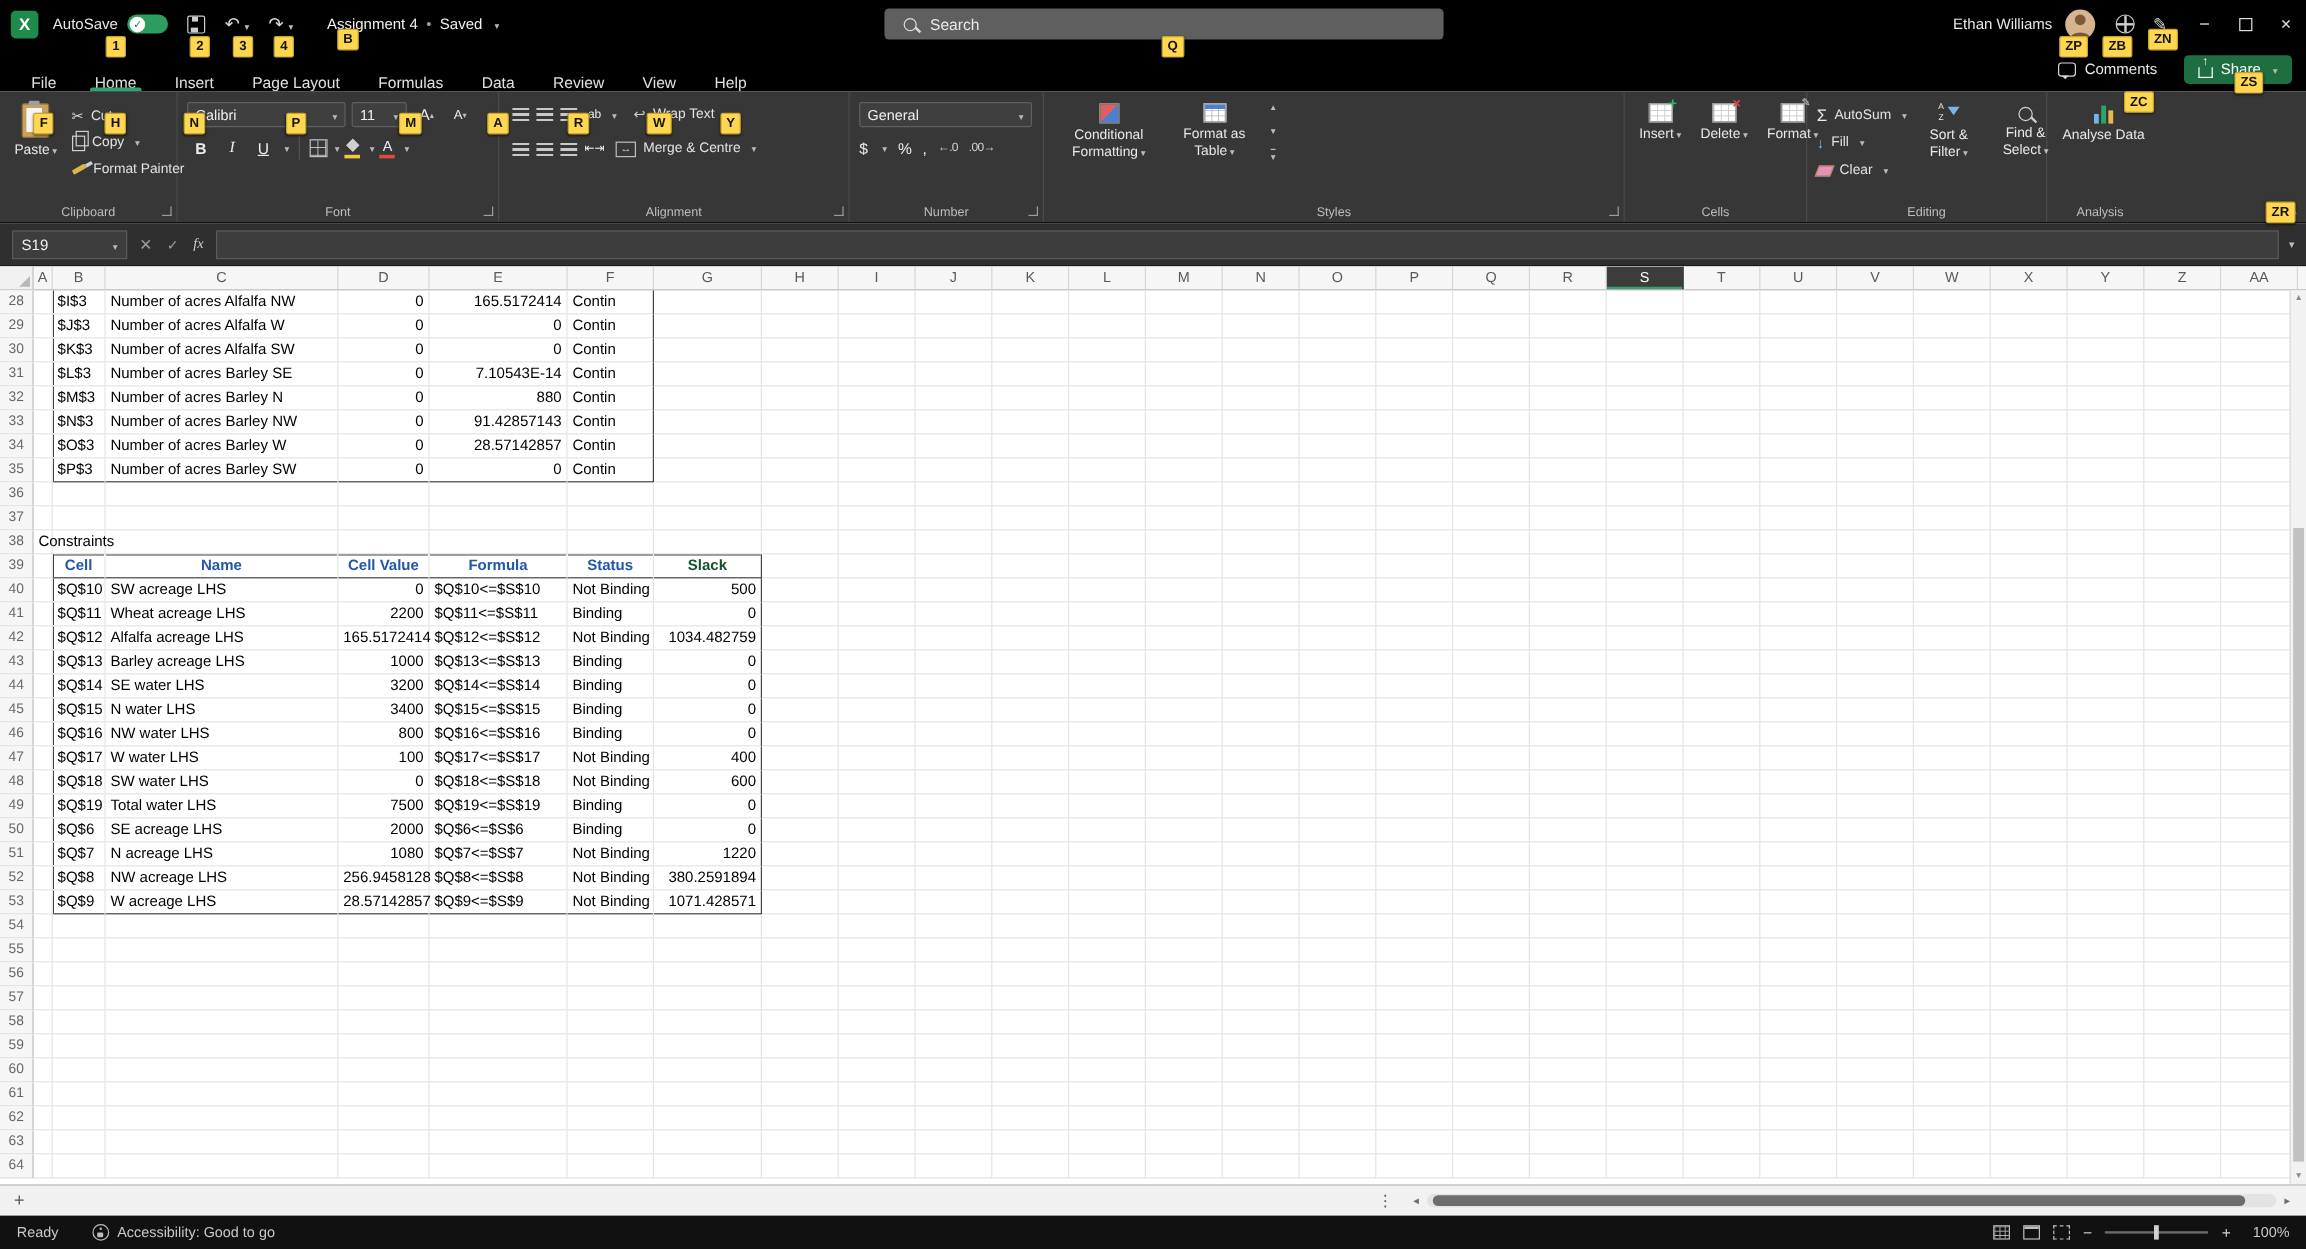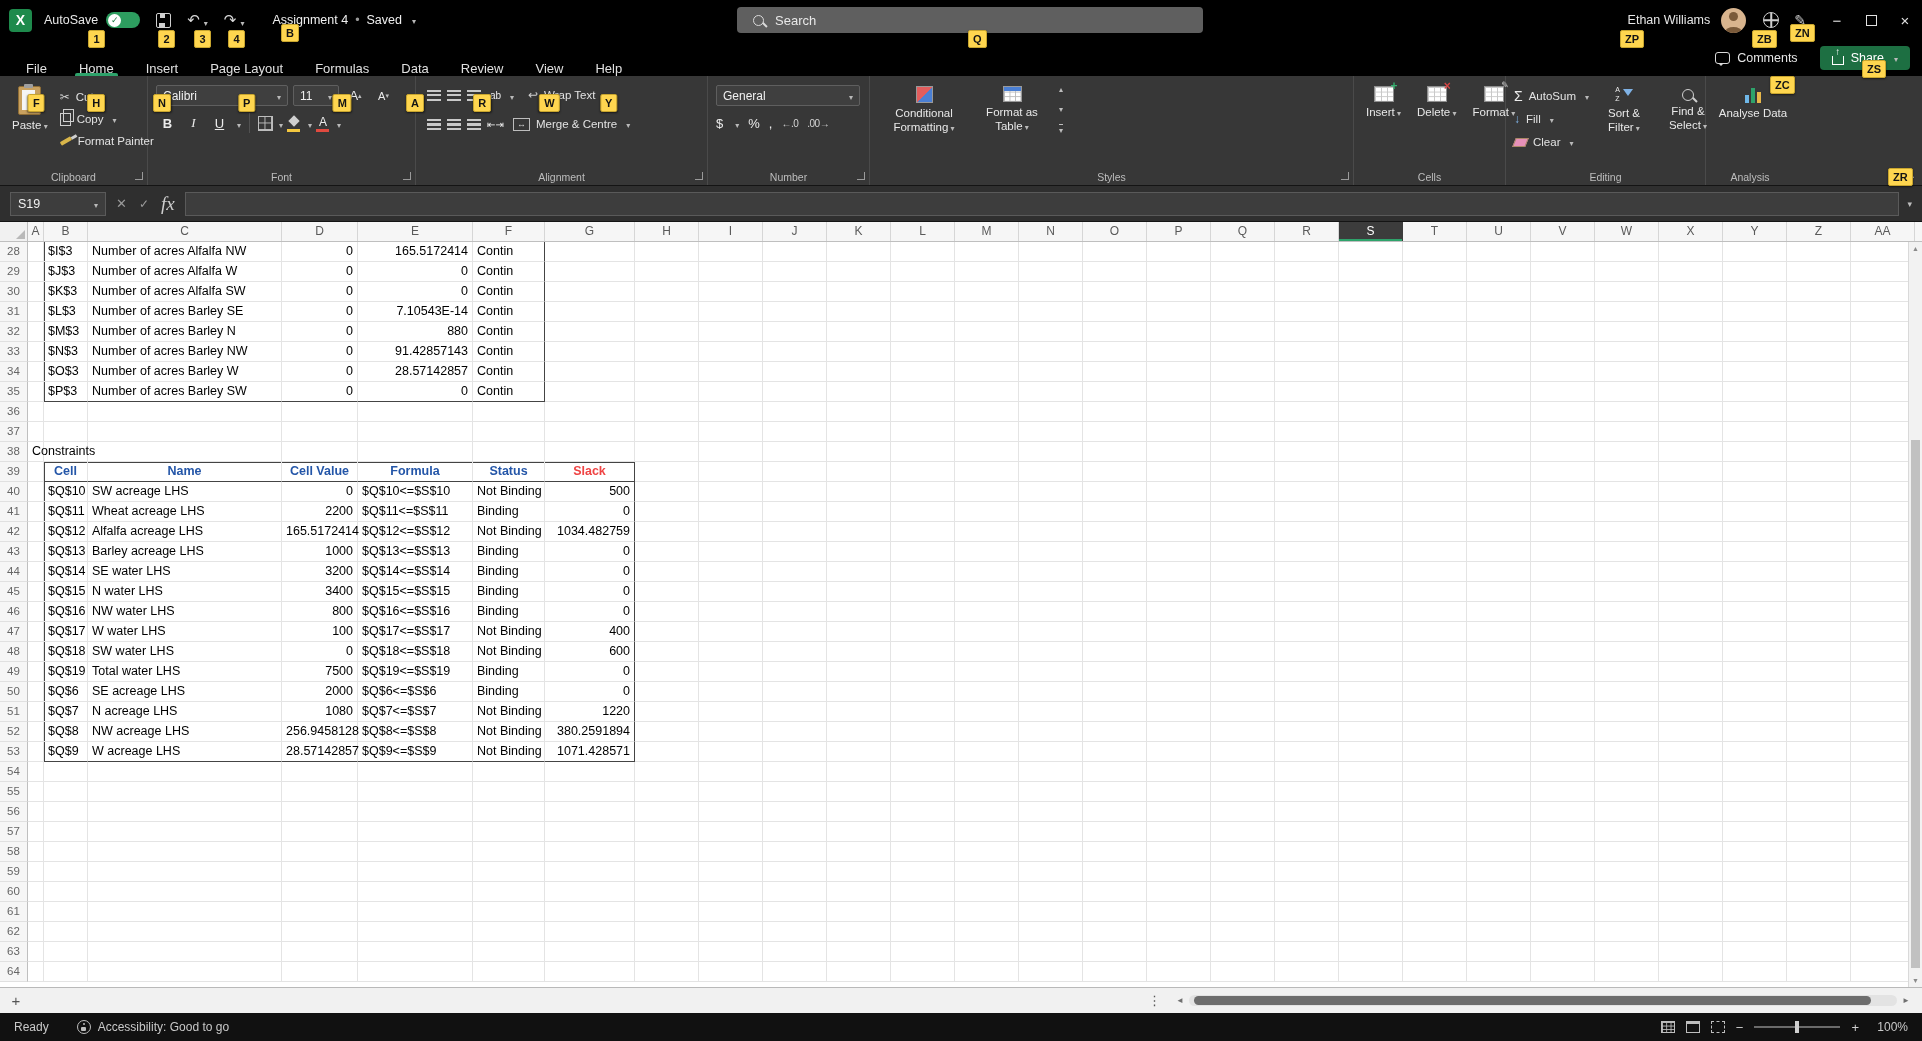--- a/index.html
+++ b/index.html
@@ -132,21 +132,21 @@
   .collapse{position:absolute;right:8px;bottom:5px;color:#bdbdbd;font-size:9px}
 
   
   #formulabar{position:absolute;top:186px;left:0;width:100%;height:36px;background:#2f2f2f;display:flex;align-items:center;
               border-bottom:1px solid #141414;box-sizing:border-box}
   .namebox{width:96px;height:24px;margin-left:10px;background:#3d3d3d;border:1px solid #5a5a5a;display:flex;align-items:center;
            justify-content:space-between;padding:0 7px;font-size:12.5px;color:#f0f0f0;box-sizing:border-box;flex:none}
   .fb-btns{display:flex;align-items:center;margin:0 10px;gap:12px;color:#9b9b9b}
   .fb-x{font-size:13px}
   .fb-check{font-size:12px}
-  .fb-fx{font-style:italic;font-family:"Liberation Serif",serif;font-size:19px;color:#cfcfcf}
+  .fb-fx{font-style:italic;font-family:"Liberation Serif",serif;font-size:12px;color:#cfcfcf}
   .fb-input{flex:1;height:24px;background:#3d3d3d;border:1px solid #5a5a5a;box-sizing:border-box}
   .fb-exp{color:#bdbdbd;font-size:9px;margin:0 10px 0 8px}
 
   
   #grid{position:absolute;top:222px;left:0;right:0;height:765px;background:#fff;overflow:hidden}
   #col-headers{display:flex;height:20px;background:#f6f6f6;border-bottom:1px solid #bfbfbf;box-sizing:border-box}
   .corner{width:28px;flex:none;background:#f1f1f1;border-right:1px solid #bfbfbf;position:relative;box-sizing:border-box}
   .corner::after{content:'';position:absolute;right:2px;bottom:2px;border-style:solid;border-width:0 0 9px 9px;
                  border-color:transparent transparent #b9b9b9 transparent}
   .colh{flex:none;box-sizing:border-box;border-right:1px solid #d6d6d6;font-size:12px;color:#5a5a5a;text-align:center;
@@ -878,21 +878,21 @@
         <div class="gcell" style="width: 64px;"></div>
       </div>
       <div class="grow">
         <div class="rnum">39</div>
         <div class="gcell" style="width: 16px;"></div>
         <div class="gcell chead tb bb lb" style="width: 44px; color: rgb(36, 86, 168);">Cell</div>
         <div class="gcell chead tb bb" style="width: 194px; color: rgb(36, 86, 168);">Name</div>
         <div class="gcell chead tb bb" style="width: 76px; color: rgb(36, 86, 168);">Cell Value</div>
         <div class="gcell chead tb bb" style="width: 115px; color: rgb(36, 86, 168);">Formula</div>
         <div class="gcell chead tb bb" style="width: 72px; color: rgb(36, 86, 168);">Status</div>
-        <div class="gcell chead tb bb rb" style="width: 90px; color: #ef4444;">Slack</div>
+        <div class="gcell chead tb bb rb" style="width: 90px; color: #14532d;">Slack</div>
         <div class="gcell" style="width: 64px;"></div>
         <div class="gcell" style="width: 64px;"></div>
         <div class="gcell" style="width: 64px;"></div>
         <div class="gcell" style="width: 64px;"></div>
         <div class="gcell" style="width: 64px;"></div>
         <div class="gcell" style="width: 64px;"></div>
         <div class="gcell" style="width: 64px;"></div>
         <div class="gcell" style="width: 64px;"></div>
         <div class="gcell" style="width: 64px;"></div>
         <div class="gcell" style="width: 64px;"></div>
@@ -1696,19 +1696,19 @@
   </div>
 </div>
 
 <div id="keytips">
   <span class="keytip" style="left:88px;top:30px">1</span>
   <span class="keytip" style="left:158px;top:30px">2</span>
   <span class="keytip" style="left:194px;top:30px">3</span>
   <span class="keytip" style="left:228px;top:30px">4</span>
   <span class="keytip" style="left:281px;top:24px">B</span>
   <span class="keytip" style="left:968px;top:30px">Q</span>
-  <span class="keytip" style="left:1620px;top:30px">ZP</span>
+  <span class="keytip" style="left:1716px;top:30px">ZP</span>
   <span class="keytip" style="left:1752px;top:30px">ZB</span>
   <span class="keytip" style="left:1790px;top:24px">ZN</span>
   <span class="keytip" style="left:1770px;top:76px">ZC</span>
   <span class="keytip" style="left:1862px;top:60px">ZS</span>
   <span class="keytip" style="left:1888px;top:168px">ZR</span>
 </div>
 
 </body></html>

